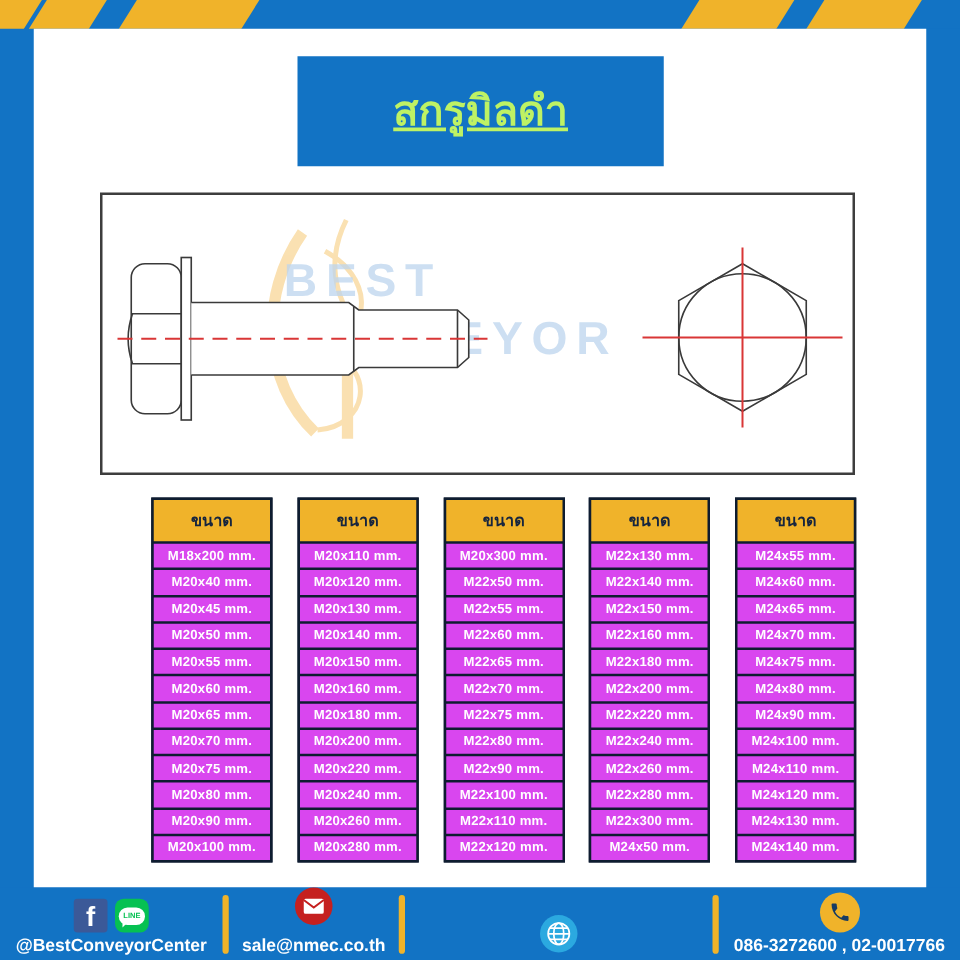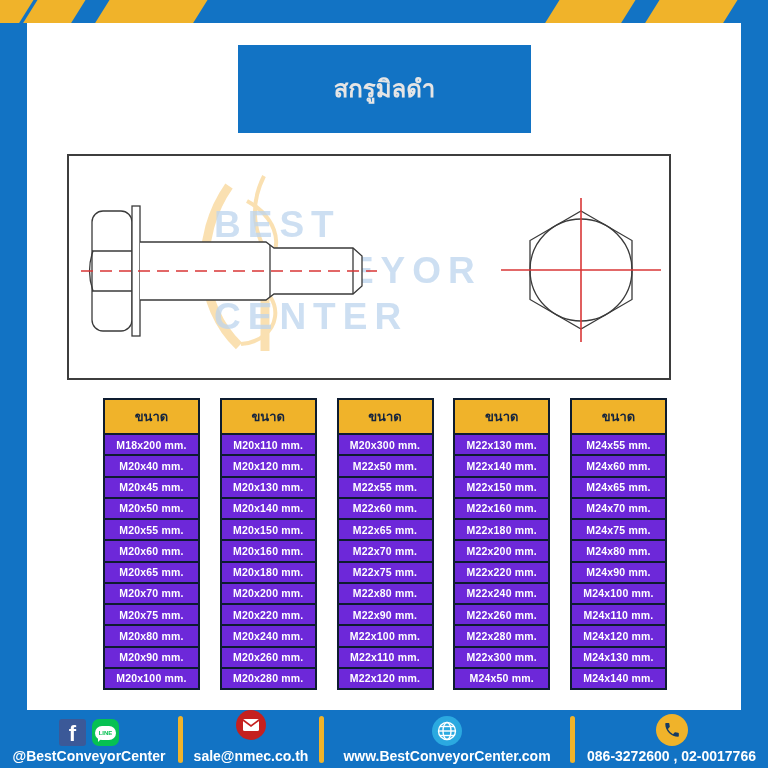--- a/index.html
+++ b/index.html
@@ -14,39 +14,39 @@
   .s3 { left:102px; width:98px; }
   .s4 { left:552px; width:76px; }
   .s5 { left:652px; width:78px; }
 
   
   .sheet { position:absolute; left:27px; top:23px; width:714px; height:687px; background:#ffffff; }
 
   
   .title-box { position:absolute; left:211px; top:22px; width:293px; height:88px;
                background:#1273C4; display:flex; flex-direction:column; justify-content:center; align-items:center; }
-  .title-box .t1 { color:#e5e5e5; font-size:24px; font-weight:bold; line-height:40px; }
+  .title-box .t1 { color:#bef264; font-size:33px; font-weight:bold; line-height:40px;text-decoration:underline; }
   .title-box .t2 { color:#F2B52B; font-size:33px; font-weight:bold; line-height:40px; }
 
   
-  .drawing-box { position:absolute; left:40px; top:131px; width:604px; height:226px;
+  .drawing-box { position:absolute; left:53px; top:131px; width:604px; height:226px;
                  border:2px solid #3d3d3d; background:#fff; overflow:hidden; }
   .watermark { position:absolute; left:145px; top:46px; color:#BDD5EE; opacity:.75;
                font-weight:bold; font-size:37px; letter-spacing:7px; line-height:46px; }
   .logo-mark { position:absolute; left:100px; top:10px; }
   .draw-svg { position:absolute; left:0; top:0; }
 
   
-  .tables-row { position:absolute; left:76px; top:375px; width:564px; height:292px;
+  .tables-row { position:absolute; left:94px; top:375px; width:564px; height:292px;
                 display:flex; justify-content:space-between; }
   .size-table { width:97px; height:292px; background:#0E1C30; border:2px solid #0E1C30;
                 display:flex; flex-direction:column; gap:2px; }
   .size-table-header { height:33px; background:#F0B32A; color:#16253E; font-weight:bold; font-size:13px;
                        display:flex; align-items:center; justify-content:center; flex:none; }
-  .size-cell { flex:1; background:#6d28d9; color:#ffffff; font-size:10.5px; font-weight:bold;
+  .size-cell { flex:1; background:#d946ef; color:#ffffff; font-size:10.5px; font-weight:bold;
                display:flex; align-items:center; justify-content:center; letter-spacing:.2px; }
 
   
   .footer { position:absolute; left:0; bottom:0; width:768px; height:58px; background:#1273C4;
             display:flex; align-items:stretch; }
   .f-sec { display:flex; flex-direction:column; align-items:center; justify-content:flex-end; padding-bottom:4px; }
   .f-sec .icons { display:flex; align-items:center; gap:6px; margin-bottom:2px; }
   .f-label { color:#ffffff; font-weight:bold; font-size:14px; white-space:nowrap; }
   .f-div { width:5px; border-radius:3px; background:#F0B32A; margin:6px 0 5px 0; flex:none; }
   .sec1 { width:178px; } .sec2 { width:136px;justify-content:space-between; } .sec3 { width:246px; } .sec4 { flex:1; }
@@ -90,21 +90,20 @@
         <path d="M60,20 C25,70 28,140 70,180" stroke-width="9"></path>
         <path d="M78,35 C115,55 118,95 80,115 C120,130 112,175 72,178" stroke-width="4"></path>
         <path d="M95,10 C80,40 84,70 104,95" stroke-width="4"></path>
         <path d="M96,120 L96,185" stroke-width="9"></path>
       </g>
     </svg>
 
     <div class="watermark">
       <div>BEST</div>
       <div>CONVEYOR</div>
-      <div>CENTER</div>
     </div>
 
     <svg class="draw-svg" width="600" height="222" viewBox="0 0 600 222">
 
       <g fill="#ffffff" stroke="#3a3a3a" stroke-width="1.3">
         <rect x="23" y="55" width="40" height="120" rx="11"></rect>
         <line x1="23" y1="95" x2="63" y2="95"></line>
         <line x1="23" y1="135" x2="63" y2="135"></line>
         <path d="M24,95 Q17,115 24,135" fill="none"></path>
         <rect x="63" y="50" width="8" height="130"></rect>
@@ -241,21 +240,20 @@
           <g fill="none" stroke="#ffffff" stroke-width="1.4">
             <circle cx="11" cy="11" r="8.5"></circle>
             <ellipse cx="11" cy="11" rx="4" ry="8.5"></ellipse>
             <line x1="2.5" y1="11" x2="19.5" y2="11"></line>
             <line x1="3.8" y1="6.5" x2="18.2" y2="6.5"></line>
             <line x1="3.8" y1="15.5" x2="18.2" y2="15.5"></line>
           </g>
         </svg>
       </div>
     </div>
-    <div class="f-label">www.BestConveyorCenter.com</div>
   </div>
 
   <div class="f-div"></div>
 
   <div class="f-sec sec4">
     <div class="icons">
       <div class="circle-icon phone-icon">
         <svg width="18" height="18" viewBox="0 0 24 24">
           <path fill="#173B63" d="M6.6,10.8c1.5,2.9,3.8,5.2,6.7,6.7l2.2-2.2c0.3-0.3,0.7-0.4,1-0.2c1.1,0.4,2.3,0.6,3.6,0.6 c0.6,0,1,0.4,1,1V20c0,0.6-0.4,1-1,1C10.9,21,3,13.1,3,3.5c0-0.6,0.4-1,1-1h3.5c0.6,0,1,0.4,1,1c0,1.2,0.2,2.4,0.6,3.6 c0.1,0.3,0,0.7-0.2,1L6.6,10.8z"></path>
         </svg>

